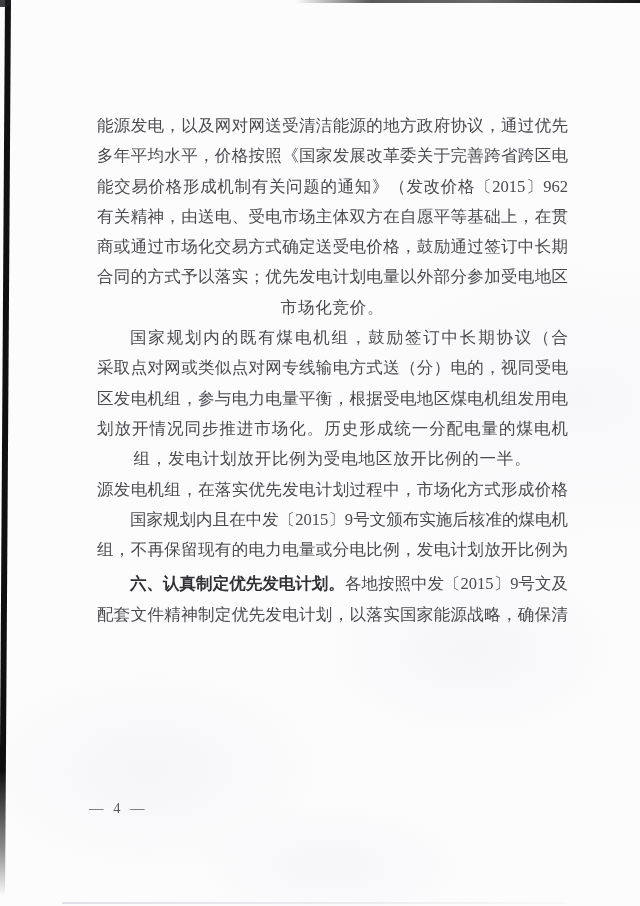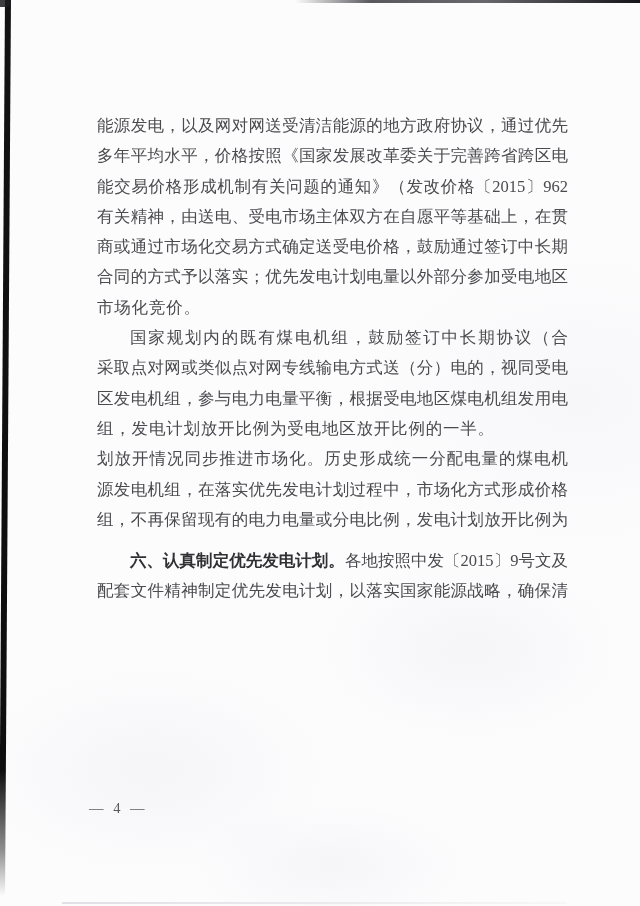--- a/index.html
+++ b/index.html
@@ -61,25 +61,25 @@
     white-space:nowrap;
   }
   .line.just{
     white-space:normal;
     text-align:justify;
     text-align-last:justify;
     text-justify:inter-character;
     overflow:hidden;
   }
   .line.short{
-    text-align:left;
+    text-align:center;
     letter-spacing:0.8px;
   }
   .line.indent{padding-left:33px;}
-  .line.gap{margin-top:11px;}
+  .line.gap{margin-top:4px;}
   .bold{
     font-weight:700;
     color:var(--heading);
   }
   .page-number{
     position:absolute;
     left:89px;top:800px;
     font-size:14.5px;
     letter-spacing:3px;
     color:var(--pagenum);
@@ -98,22 +98,23 @@
       <div class="line just">能源发电，以及网对网送受清洁能源的地方政府协议，通过优先发</div>
       <div class="line just">多年平均水平，价格按照《国家发展改革委关于完善跨省跨区电</div>
       <div class="line just">能交易价格形成机制有关问题的通知》（发改价格〔2015〕962号）</div>
       <div class="line just">有关精神，由送电、受电市场主体双方在自愿平等基础上，在贯彻</div>
       <div class="line just">商或通过市场化交易方式确定送受电价格，鼓励通过签订中长期</div>
       <div class="line just">合同的方式予以落实；优先发电计划电量以外部分参加受电地区</div>
       <div class="line short">市场化竞价。</div>
       <div class="line just indent">国家规划内的既有煤电机组，鼓励签订中长期协议（合同）。</div>
       <div class="line just">采取点对网或类似点对网专线输电方式送（分）电的，视同受电地</div>
       <div class="line just">区发电机组，参与电力电量平衡，根据受电地区煤电机组发用电计</div>
+      <div class="line just">划放开情况同步推进市场化。历史形成统一分配电量的煤电机</div>
       <div class="line short">组，发电计划放开比例为受电地区放开比例的一半。</div>
-      <div class="line just">划放开情况同步推进市场化。历史形成统一分配电量的煤电机</div>
       <div class="line just">源发电机组，在落实优先发电计划过程中，市场化方式形成价格部</div>
+      <div class="line just indent">国家规划内且在中发〔2015〕9号文颁布实施后核准的煤电机</div>
       <div class="line just">组，不再保留现有的电力电量或分电比例，发电计划放开比例为受</div>
       <div class="line just indent gap"><span class="bold">六、认真制定优先发电计划。</span>各地按照中发〔2015〕9号文及</div>
       <div class="line just">配套文件精神制定优先发电计划，以落实国家能源战略，确保清洁</div>
     </main>
 
   <div class="page-number">— 4 —</div>
 </div>
 
 </body></html>

